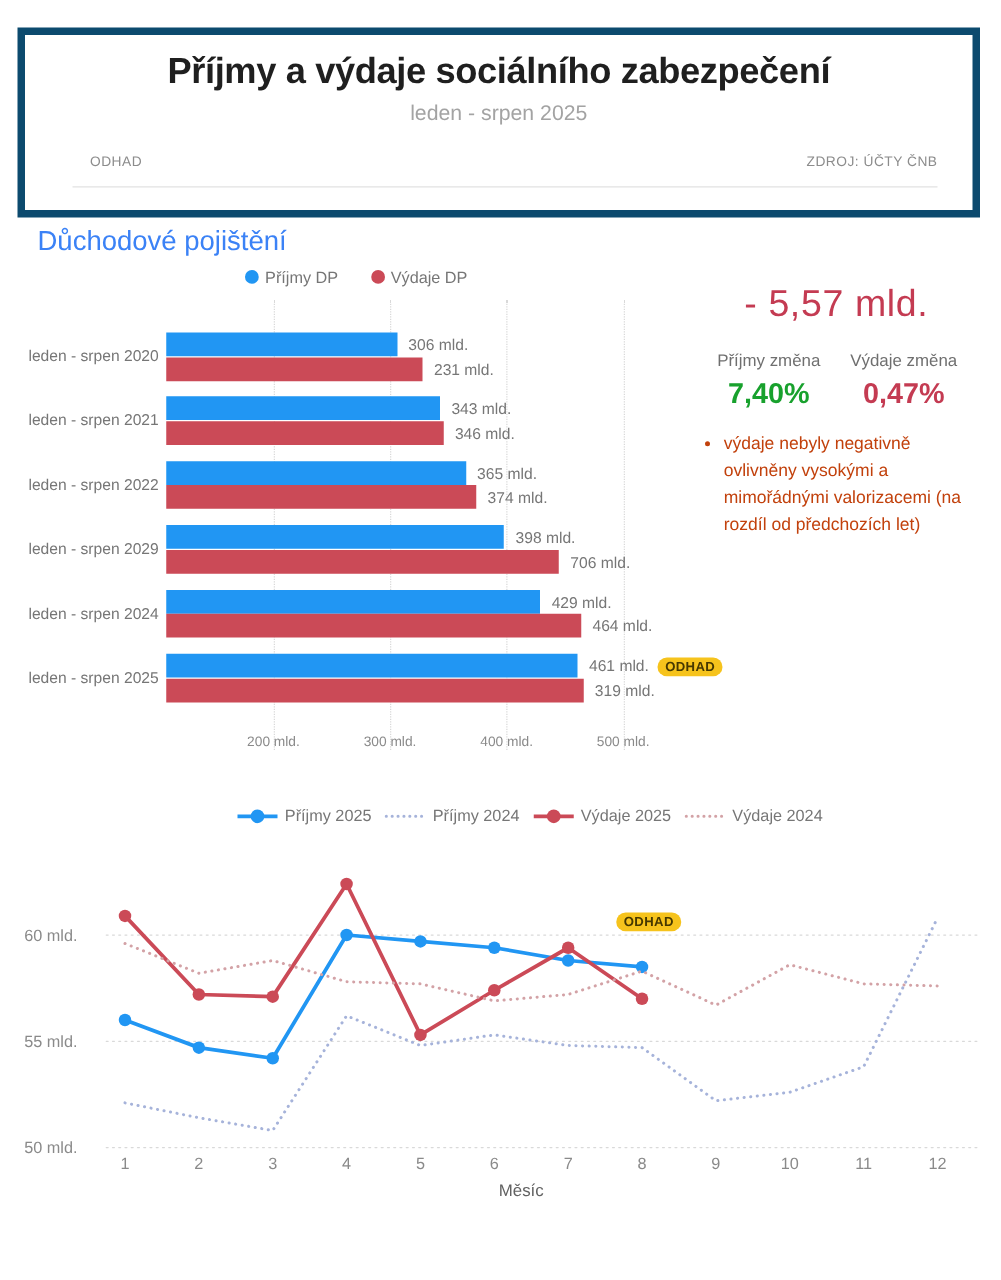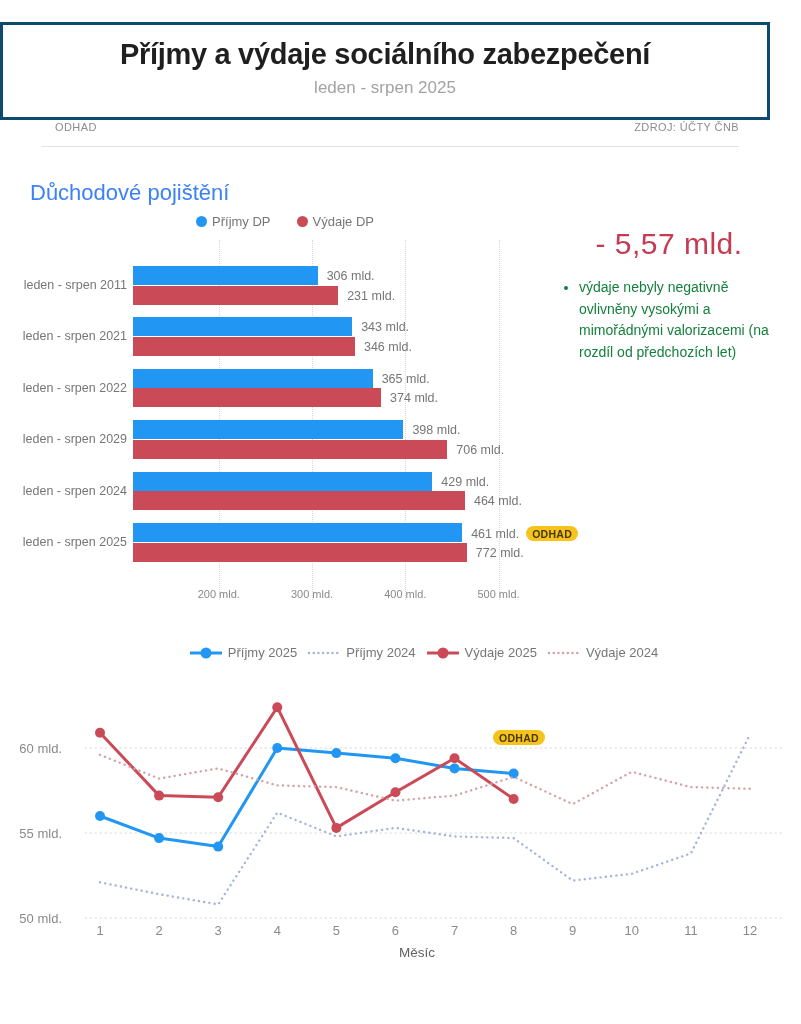--- a/index.html
+++ b/index.html
@@ -3,22 +3,22 @@
 <meta charset="utf-8">
 <style>
   html,body{margin:0;padding:0;}
   body{
     width:801px;height:1024px;position:relative;overflow:hidden;
     background:#ffffff;font-family:"Liberation Sans",sans-serif;
     -webkit-font-smoothing:antialiased;
   }
   
   .card{
-    position:absolute;left:0;top:22px;width:770px;height:98px;
-    background:#fff;border:3px solid #0c4a6e;box-sizing:border-box;
+    position:absolute;left:14px;top:22px;width:770px;height:152px;
+    background:#fff;border:6px solid #0c4a6e;box-sizing:border-box;
   }
   .card h1{
     margin:13px 10px 0;text-align:center;font-size:29px;font-weight:700;
     color:#1f1f1f;letter-spacing:-0.3px;
   }
   .card .subtitle{
     margin-top:7px;text-align:center;font-size:17px;color:#a3a3a3;
   }
   .meta-row{
     position:absolute;left:52px;right:28px;top:96px;
@@ -52,21 +52,21 @@
   }
   
   .stats{position:absolute;left:561px;top:218px;width:216px;}
   .saldo-label{text-align:center;font-size:16.5px;font-weight:700;color:#3b3b3b;}
   .saldo-value{text-align:center;font-size:30px;margin-top:9px;letter-spacing:0.5px;}
   .change-row{display:flex;margin-top:20px;}
   .change-cell{flex:1;text-align:center;}
   .change-label{font-size:13.5px;color:#6f6f6f;}
   .change-value{font-size:23px;font-weight:700;margin-top:5px;}
   .note-title{margin-top:34px;font-size:15.5px;font-style:italic;font-weight:700;color:#3a3a3a;}
-  .note-list{margin:16px 0 0 4px;padding:0 0 0 14px;font-size:14px;color:#15803d;line-height:1.55;}
+  .note-list{margin:16px 0 0 4px;padding:0 0 0 14px;font-size:14px;color:#c2410c;line-height:1.55;}
   .note-list li{margin:0;}
   
   .line-legend{
     position:absolute;left:0;top:645px;width:801px;
     display:flex;justify-content:center;gap:10px;align-items:center;
     font-size:13px;color:#767676;padding-left:23px;
   }
   #linechart{position:absolute;left:0;top:670px;}
   .line-odhad{position:absolute;left:493px;top:730px;margin-left:0;}
 </style>
@@ -92,21 +92,21 @@
 
 <div id="barchart">
     <div class="vgrid" style="left: 218.793px;"></div>
     <div class="xtick" style="left: 173.793px;">200 mld.</div>
     <div class="vgrid" style="left: 312.046px;"></div>
     <div class="xtick" style="left: 267.046px;">300 mld.</div>
     <div class="vgrid" style="left: 405.299px;"></div>
     <div class="xtick" style="left: 360.299px;">400 mld.</div>
     <div class="vgrid" style="left: 498.552px;"></div>
     <div class="xtick" style="left: 453.552px;">500 mld.</div>
-    <div class="bar-cat" style="top: 278px;">leden - srpen 2011</div>
+    <div class="bar-cat" style="top: 278px;">leden - srpen 2020</div>
     <div class="bar" style="left: 133px; top: 266px; width: 184.641px; background: rgb(33, 150, 243);"></div>
     <div class="bar-val" style="left: 326.641px; top: 269px;">306 mld.</div>
     <div class="bar" style="left: 133px; top: 285.5px; width: 205.157px; background: rgb(203, 74, 87);"></div>
     <div class="bar-val" style="left: 347.157px; top: 288.5px;">231 mld.</div>
     <div class="bar-cat" style="top: 329.4px;">leden - srpen 2021</div>
     <div class="bar" style="left: 133px; top: 317.4px; width: 219.145px; background: rgb(33, 150, 243);"></div>
     <div class="bar-val" style="left: 361.145px; top: 320.4px;">343 mld.</div>
     <div class="bar" style="left: 133px; top: 336.9px; width: 221.942px; background: rgb(203, 74, 87);"></div>
     <div class="bar-val" style="left: 363.942px; top: 339.9px;">346 mld.</div>
     <div class="bar-cat" style="top: 380.8px;">leden - srpen 2022</div>
@@ -121,25 +121,35 @@
     <div class="bar-val" style="left: 456.263px; top: 442.7px;">706 mld.</div>
     <div class="bar-cat" style="top: 483.6px;">leden - srpen 2024</div>
     <div class="bar" style="left: 133px; top: 471.6px; width: 299.342px; background: rgb(33, 150, 243);"></div>
     <div class="bar-val" style="left: 441.342px; top: 474.6px;">429 mld.</div>
     <div class="bar" style="left: 133px; top: 491.1px; width: 331.981px; background: rgb(203, 74, 87);"></div>
     <div class="bar-val" style="left: 473.981px; top: 494.1px;">464 mld.</div>
     <div class="bar-cat" style="top: 535px;">leden - srpen 2025</div>
     <div class="bar" style="left: 133px; top: 523px; width: 329.183px; background: rgb(33, 150, 243);"></div>
     <div class="bar-val" style="left: 471.183px; top: 526px;">461 mld.<span class="odhad-badge">ODHAD</span></div>
     <div class="bar" style="left: 133px; top: 542.5px; width: 333.846px; background: rgb(203, 74, 87);"></div>
-    <div class="bar-val" style="left: 475.846px; top: 545.5px;">772 mld.</div>
+    <div class="bar-val" style="left: 475.846px; top: 545.5px;">319 mld.</div>
   </div>
 
 <div class="stats">
   <div class="saldo-value" id="saldo-value" style="color: rgb(196, 59, 82);">- 5,57 mld.</div>
+  <div class="change-row">
+    <div class="change-cell">
+      <div class="change-label">Příjmy změna</div>
+      <div class="change-value" id="income-change-value" style="color: rgb(24, 161, 45);">7,40%</div>
+    </div>
+    <div class="change-cell">
+      <div class="change-label">Výdaje změna</div>
+      <div class="change-value" id="expense-change-value" style="color: rgb(196, 59, 82);">0,47%</div>
+    </div>
+  </div>
   <ul class="note-list" id="note-list">
       <li>výdaje nebyly negativně ovlivněny vysokými a mimořádnými valorizacemi (na rozdíl od předchozích let)</li>
     </ul>
 </div>
 
 <div class="line-legend" id="line-legend">
     <span style="display: inline-flex; align-items: center;">
       <svg width="34" height="12" style="margin-right: 5px;">
         <line x1="1" y1="6" x2="33" y2="6" stroke="#2196f3" stroke-width="3"></line>
         <circle cx="17" cy="6" r="5.5" fill="#2196f3"></circle>

